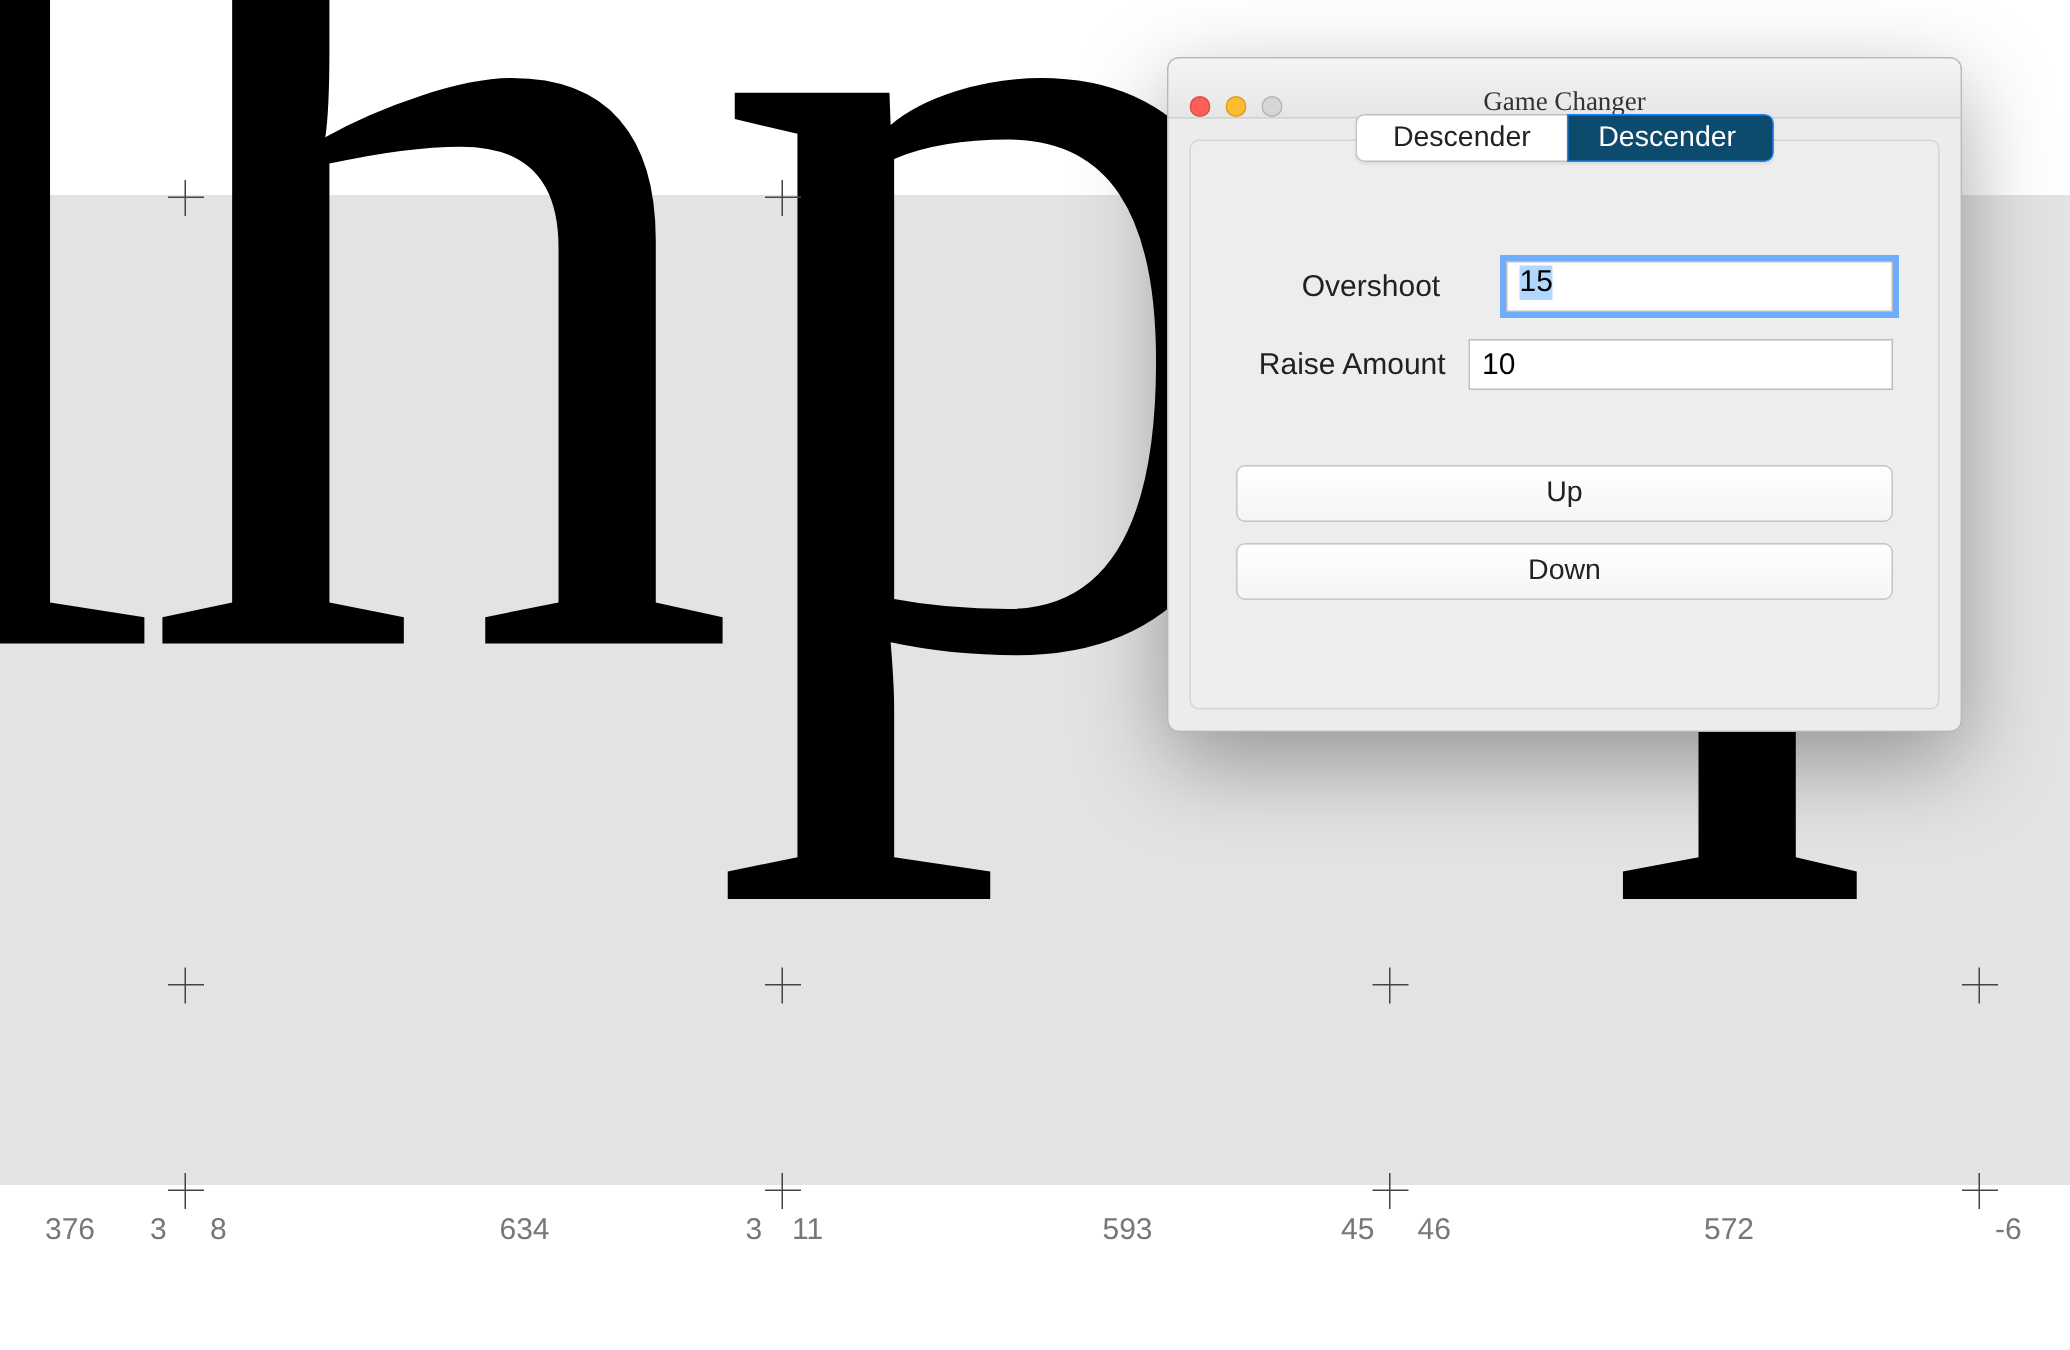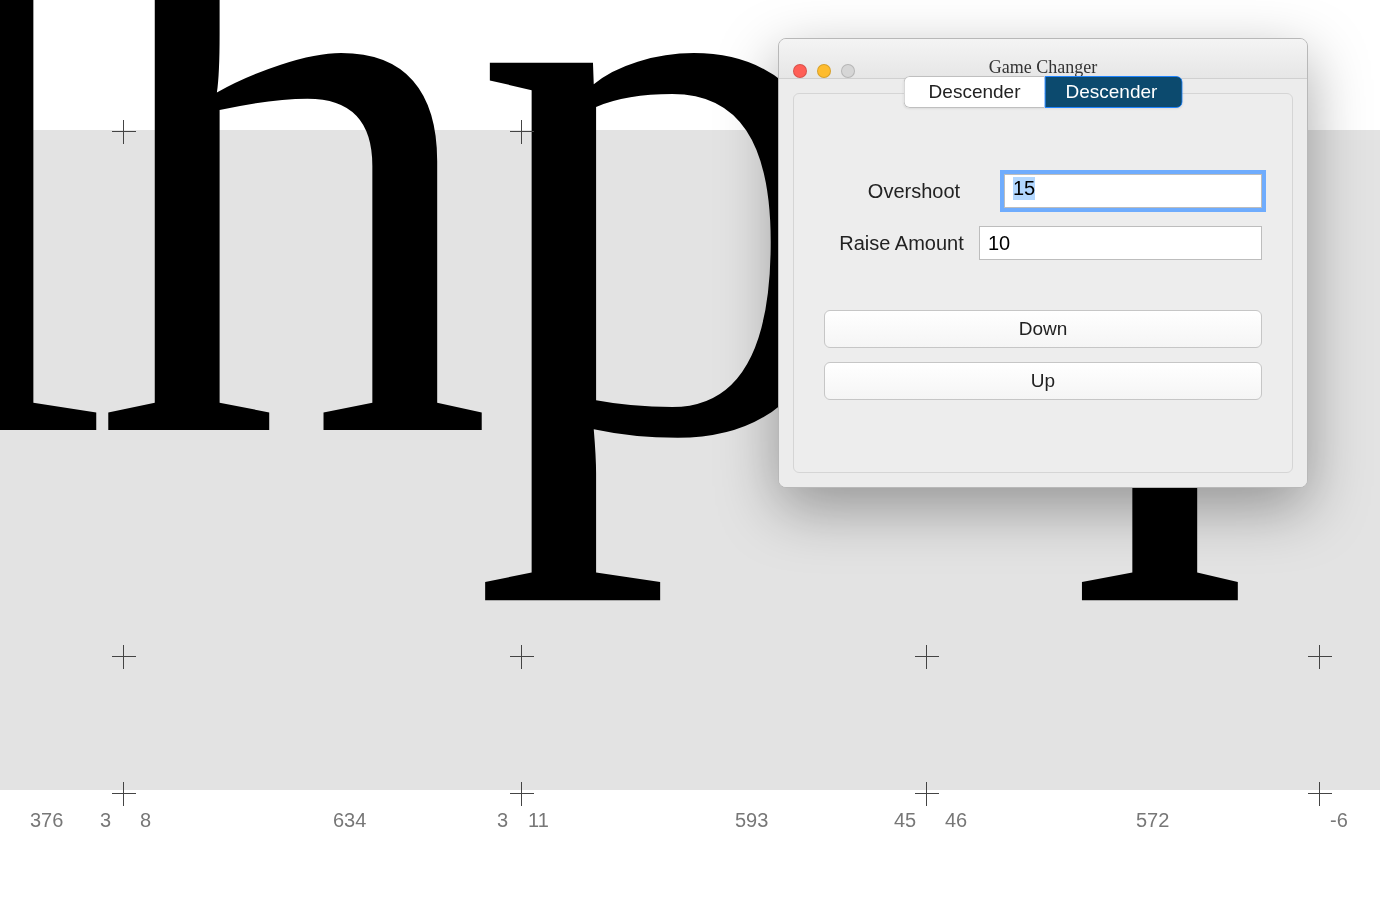--- a/index.html
+++ b/index.html
@@ -257,19 +257,19 @@
           <span class="sel-highlight">15</span>
         </div>
       </div>
 
       <div class="form-row">
         <div class="form-label">Raise Amount</div>
         <input class="text-input" value="10" style="">
       </div>
 
       <div class="btn-row">
+        <button class="mac-button">Up</button>
         <button class="mac-button">Down</button>
-        <button class="mac-button">Up</button>
       </div>
 
     </div>
   </div>
 </div>
 
 </body></html>

